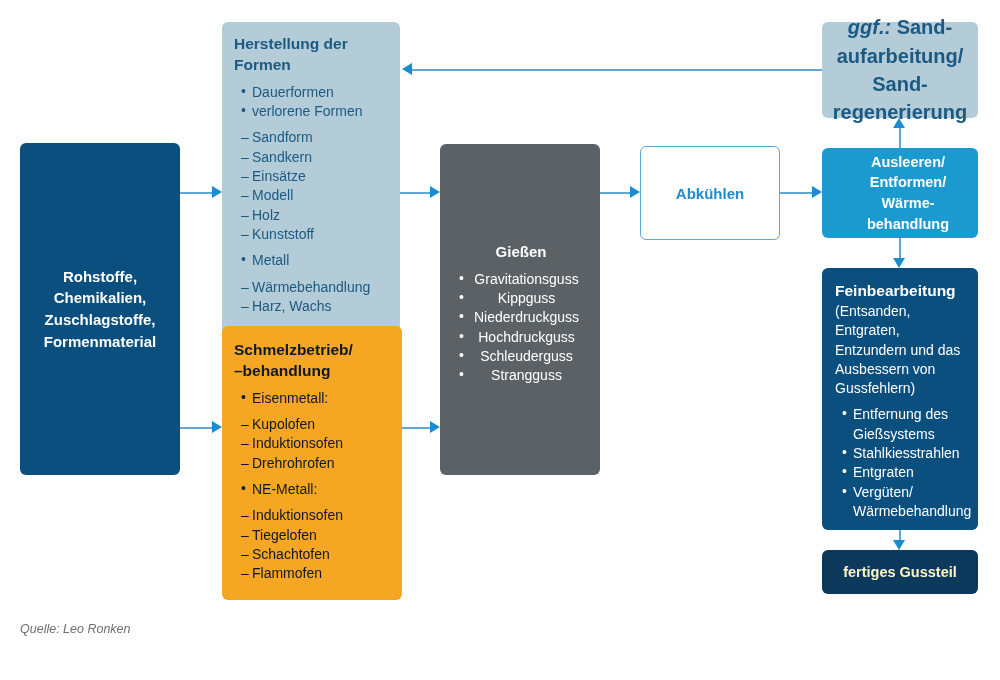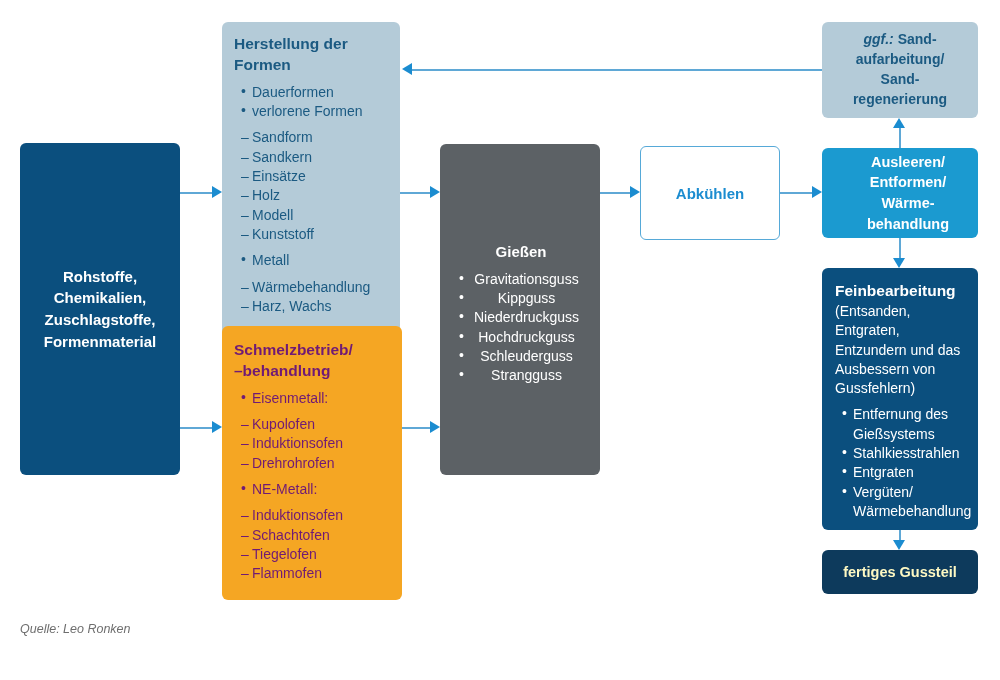--- a/index.html
+++ b/index.html
@@ -9,21 +9,21 @@
     position:relative;overflow:hidden;
     -webkit-font-smoothing:antialiased;
   }
   .stage{position:absolute;left:0;top:0;width:1000px;height:680px;}
   .box{position:absolute;box-sizing:border-box;border-radius:6px;}
 
   
   .dark-blue{background:#0b4f7e;color:#ffffff;}
   .light-blue{background:#b4cbd8;color:#1b5a82;}
   .cyan{background:#1b9ad0;color:#ffffff;}
-  .orange{background:#f5a623;color:#701a75;}
+  .orange{background:#f5a623;color:#0f172a;}
   .grey{background:#5c6165;color:#ffffff;}
   .outline{background:#ffffff;border:1.5px solid #56a9d8;color:#1b8cd0;}
   .navy{background:#0d3a5c;color:#fef9c3;}
   .box.center-txt{display:flex;align-items:center;justify-content:center;text-align:center;}
 
   
   .t-head{font-size:15.5px;font-weight:bold;line-height:1.35;}
   .t-body{font-size:14px;line-height:1.38;font-weight:normal;}
   .t-centerhead{font-size:15px;font-weight:bold;line-height:1.38;}
 
@@ -120,22 +120,22 @@
     <div class="inner">
       <div class="t-head">Herstellung der Formen</div>
       <ul class="lst">
         <li>Dauerformen</li>
         <li>verlorene Formen</li>
       </ul>
       <ul class="sub">
         <li>Sandform</li>
         <li>Sandkern</li>
         <li>Einsätze</li>
+        <li>Modell</li>
         <li>Holz</li>
-        <li>Modell</li>
         <li>Kunststoff</li>
       </ul>
       <ul class="lst">
         <li>Metall</li>
       </ul>
       <ul class="sub">
         <li>Wärmebehandlung</li>
         <li>Harz, Wachs</li>
       </ul>
     </div>
@@ -151,22 +151,22 @@
       <ul class="sub">
         <li>Kupolofen</li>
         <li>Induktionsofen</li>
         <li>Drehrohrofen</li>
       </ul>
       <ul class="lst">
         <li>NE-Metall:</li>
       </ul>
       <ul class="sub">
         <li>Induktionsofen</li>
+        <li>Tiegelofen</li>
         <li>Schachtofen</li>
-        <li>Tiegelofen</li>
         <li>Flammofen</li>
       </ul>
     </div>
   </div>
 
   <div class="box grey" id="box-cast">
     <div class="inner">
       <div class="t-centerhead">Gießen</div>
       <ul class="lst">
         <li>Gravitationsguss</li>
@@ -177,21 +177,21 @@
         <li>Strangguss</li>
       </ul>
     </div>
   </div>
 
   <div class="box outline center-txt" id="box-cool">
     <span style="font-size:15px;font-weight:bold;">Abkühlen</span>
   </div>
 
   <div class="box light-blue center-txt" id="box-sand">
-    <div style="font-size:14px;font-weight:bold;line-height:1.42;text-align:center;width:100%;">
+    <div style="font-size:20px;font-weight:bold;line-height:1.42;text-align:center;width:100%;">
       <span class="ital">ggf.:</span><span style="white-space:pre-line;"> Sand-
 aufarbeitung/
 Sand-
 regenerierung</span>
     </div>
   </div>
 
   <div class="box cyan center-txt" id="box-empty">
     <span style="font-size:14.5px;font-weight:bold;line-height:1.42;white-space:pre-line;text-align:center;">Ausleeren/
 Entformen/

